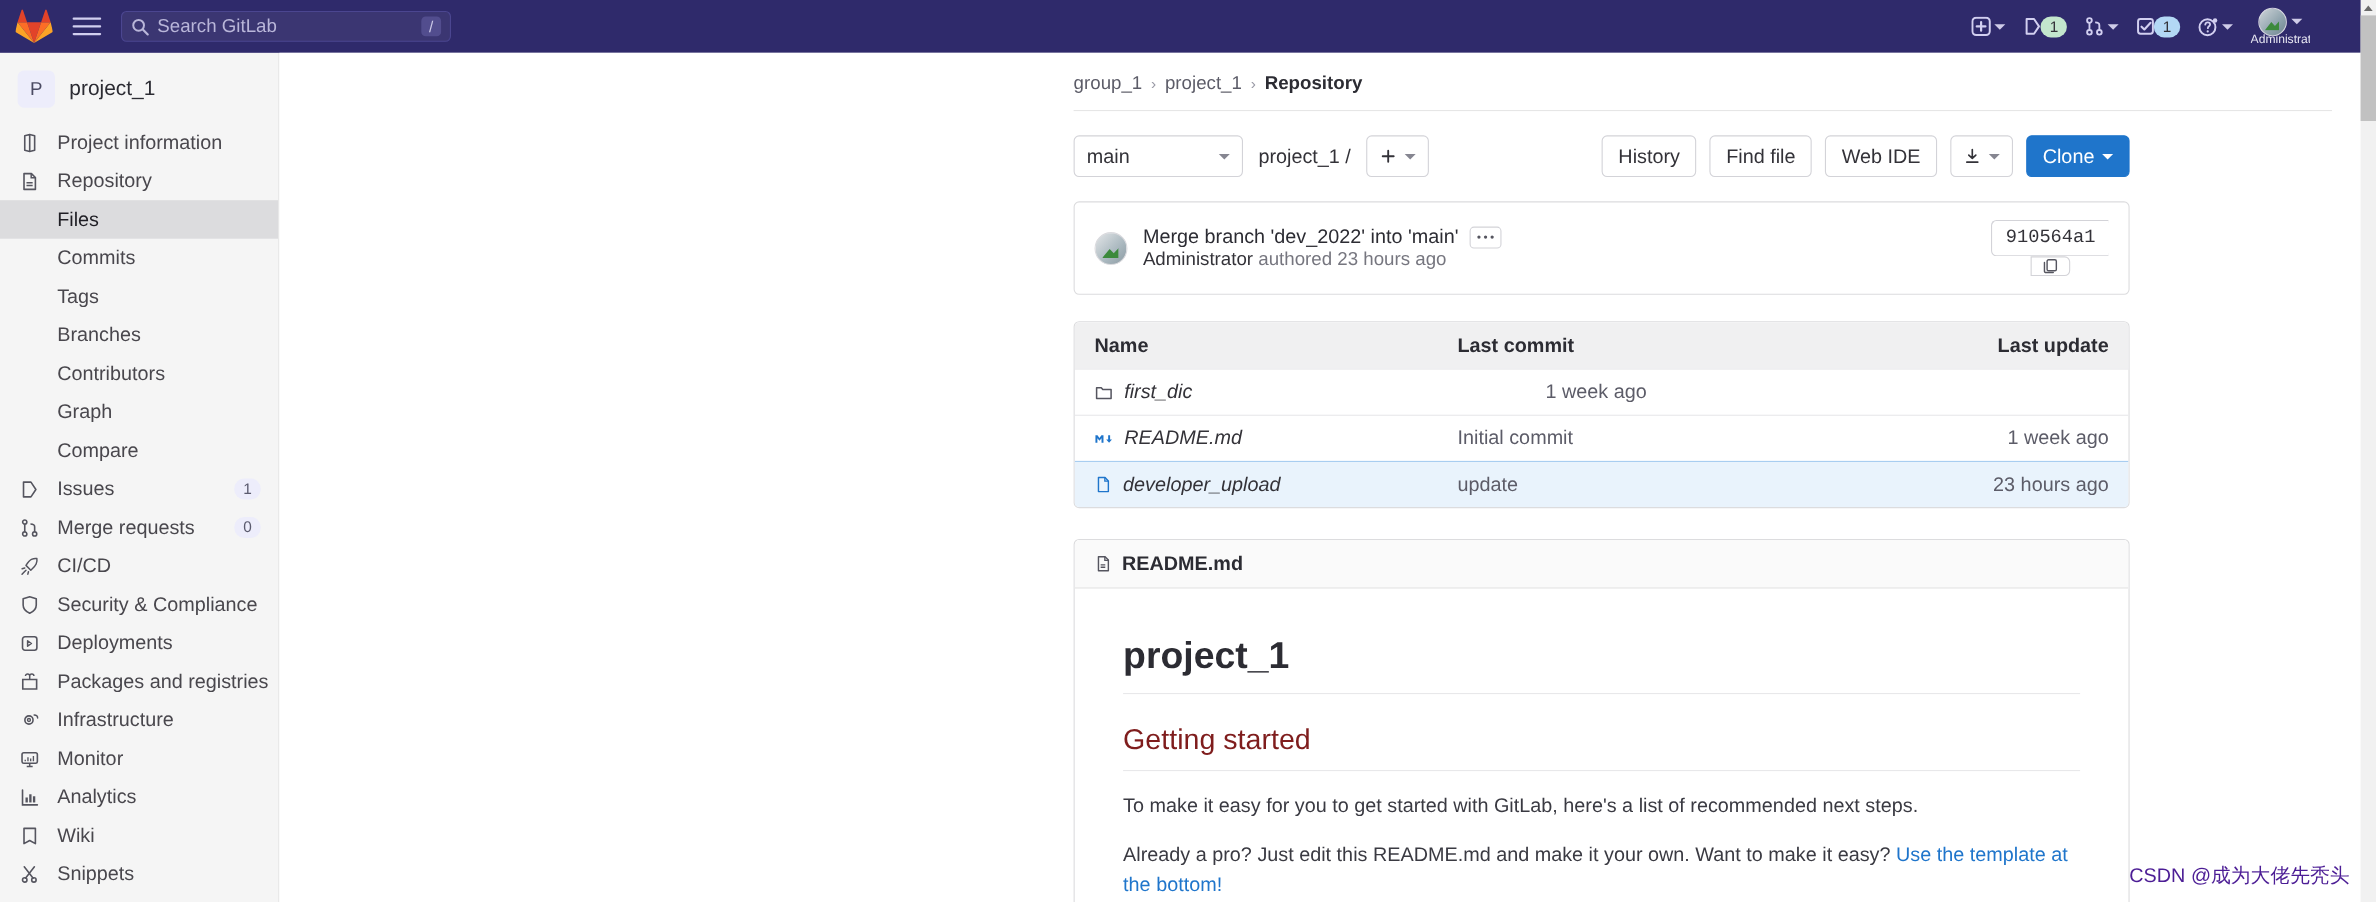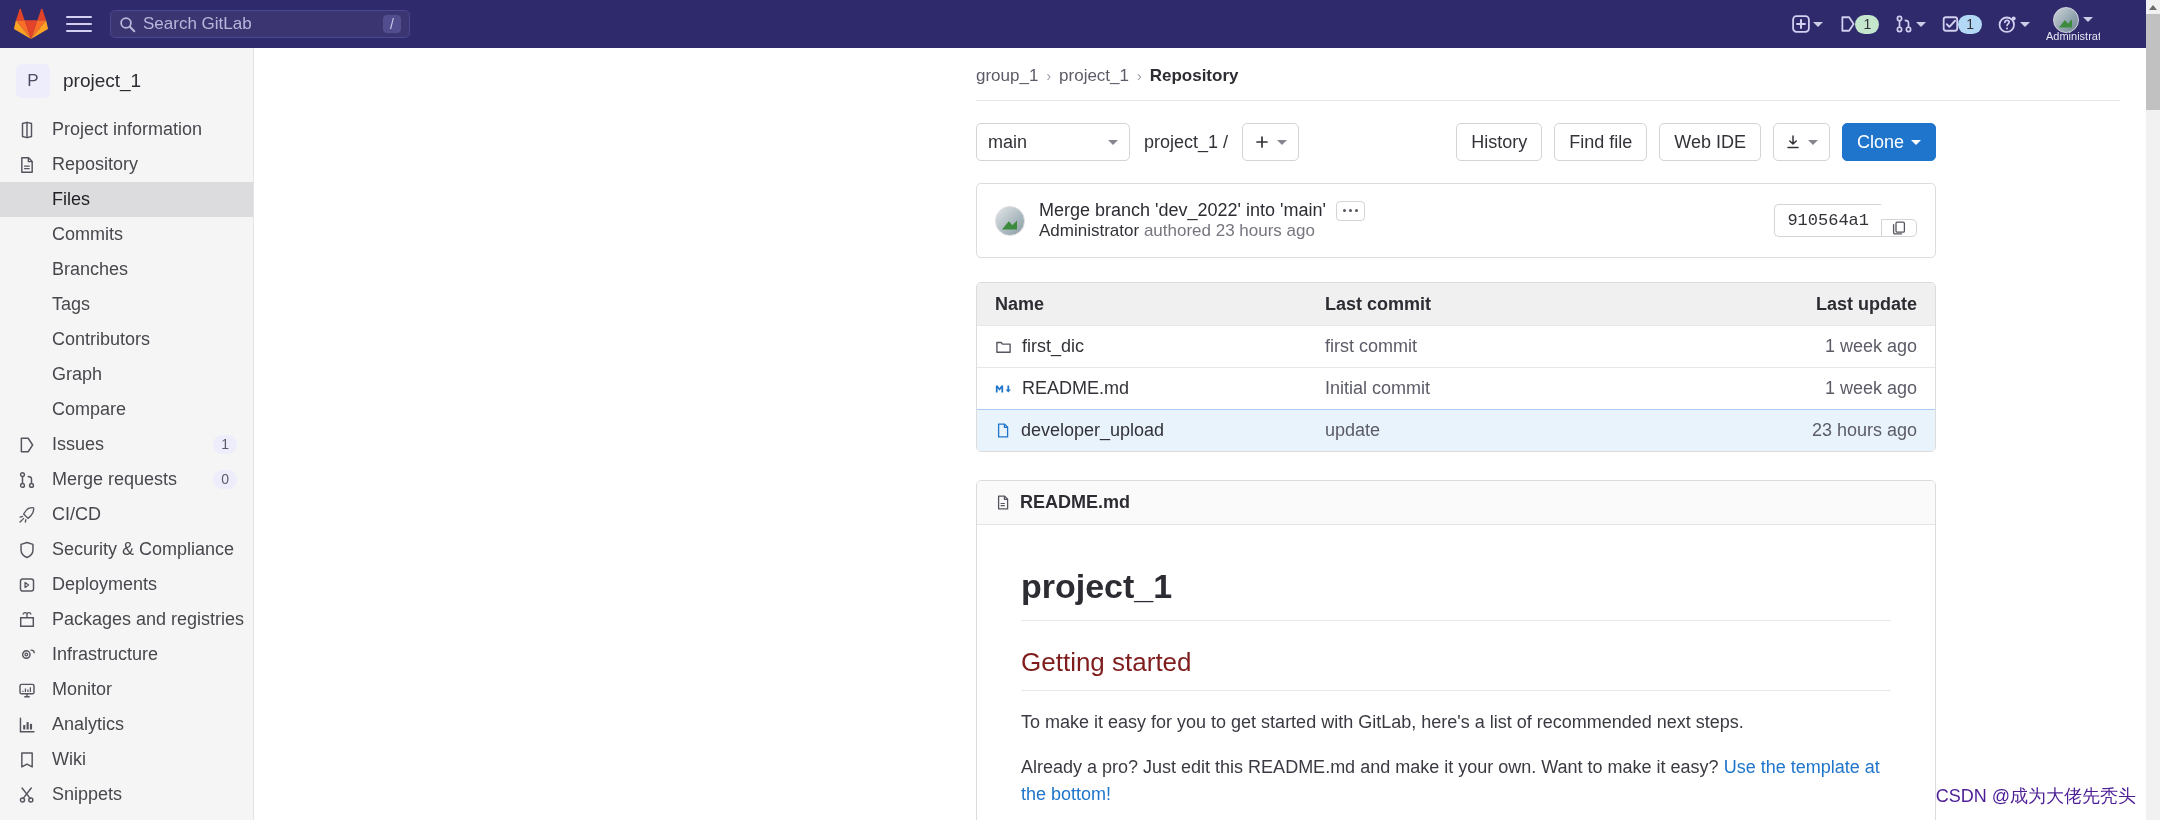--- a/index.html
+++ b/index.html
@@ -131,21 +131,21 @@
   .commit-main { display:flex; flex-direction:column; gap:0; }
   .commit-title-row { display:flex; align-items:center; gap:10px; }
   .commit-title { font-size:18px; color:#2c2c33; }
   .dots-btn {
     border:1px solid #d3d3d8; border-radius:4px; background:#fff;
     padding:0 6px; height:20px; display:flex; align-items:center; gap:3px; cursor:pointer;
   }
   .dots-btn i { width:3px;height:3px;border-radius:50%;background:#55555f;display:block; }
   .commit-sub { font-size:17px; color:#76767f; }
   .commit-sub b { color:#333238; font-weight:normal; }
-  .sha-group { margin-left:auto; display:flex; align-items:flex-end; }
+  .sha-group { margin-left:auto; display:flex; align-items:center;flex-direction:column; }
   .sha {
     border:1px solid #d3d3d8; border-right:none; border-radius:5px 0 0 5px;
     padding:6px 12px; font-family:"Liberation Mono", monospace; font-size:17px; color:#333238; background:#fff;
   }
   .sha-copy {
     border:1px solid #d3d3d8; border-radius:0 5px 5px 0; background:#fff;
     width:36px; display:flex; align-items:center; justify-content:center; cursor:pointer;
   }
 
   
@@ -153,21 +153,21 @@
     border:1px solid #dcdcde; border-radius:5px; overflow:hidden; margin-bottom:28px; background:#fff;
   }
   .frow { display:flex; align-items:center; min-height:42px; border-top:1px solid #e8e8ea; font-size:18px; }
   .frow:first-child { border-top:none; }
   .fhead { background:#f0f0f1; font-weight:bold; color:#2c2c33; min-height:42px; }
   .frow.selected { background:#e9f3fc; border-top:1px solid #a8cdf0; }
   .c-name { flex:0 0 338px; padding:0 18px; display:flex; align-items:center; gap:10px; min-width:0; }
   .c-commit { flex:1 1 auto; padding:0 10px; color:#5c5c68; }
   .c-update { flex:0 0 200px; padding:0 18px; text-align:right; color:#5c5c68; }
   .fhead .c-commit, .fhead .c-update { color:#2c2c33; }
-  .c-name .fname { color:#333238; }
+  .c-name .fname { color:#333238;font-style:italic; }
 
   
   .readme { border:1px solid #dcdcde; border-radius:5px; background:#fff; overflow:hidden; }
   .readme-head {
     background:#fafafa; border-bottom:1px solid #e4e4e4;
     padding:11px 18px; display:flex; align-items:center; gap:9px;
     font-size:18px; font-weight:bold; color:#2c2c33;
   }
   .readme-body { padding:30px 44px 20px 44px; }
   .rm-h1 { font-size:34px; font-weight:bold; color:#2c2c33; margin:12px 0 10px 0; padding-bottom:14px; border-bottom:1px solid #e8e8ea; }
@@ -302,24 +302,24 @@
           <span class="label">Repository</span>
         </li>
 
         <li class="nav-row sub active">
           <span class="label">Files</span>
         </li>
         <li class="nav-row sub">
           <span class="label">Commits</span>
         </li>
         <li class="nav-row sub">
+          <span class="label">Tags</span>
+        </li>
+        <li class="nav-row sub">
           <span class="label">Branches</span>
-        </li>
-        <li class="nav-row sub">
-          <span class="label">Tags</span>
         </li>
         <li class="nav-row sub">
           <span class="label">Contributors</span>
         </li>
         <li class="nav-row sub">
           <span class="label">Graph</span>
         </li>
         <li class="nav-row sub">
           <span class="label">Compare</span>
         </li>
@@ -526,21 +526,20 @@
             <div class="c-update">Last update</div>
           </div>
 
           <div class="frow">
             <div class="c-name">
               <svg width="17" height="17" viewBox="0 0 16 16">
                 <path d="M1.8 4.2h4l1.3 1.6h7.1v7.6H1.8z" fill="none" stroke="#55555f" stroke-width="1.3" stroke-linejoin="round"></path>
               </svg>
               <span class="fname">first_dic</span>
             </div>
-            <div class="c-commit">first commit</div>
             <div class="c-update">1 week ago</div>
           </div>
 
           <div class="frow">
             <div class="c-name">
               <svg width="17" height="12" viewBox="0 0 20 14">
                 <path d="M1 11V3h2.2l2.1 3 2.1-3H9.6v8H7.5V6.2L5.3 9.1 3.1 6.2V11z" fill="#1f75cb"></path>
                 <path d="M14.6 3h2.1v4.6h2L15.6 11 12.5 7.6h2.1z" fill="#1f75cb"></path>
               </svg>
               <span class="fname">README.md</span>

